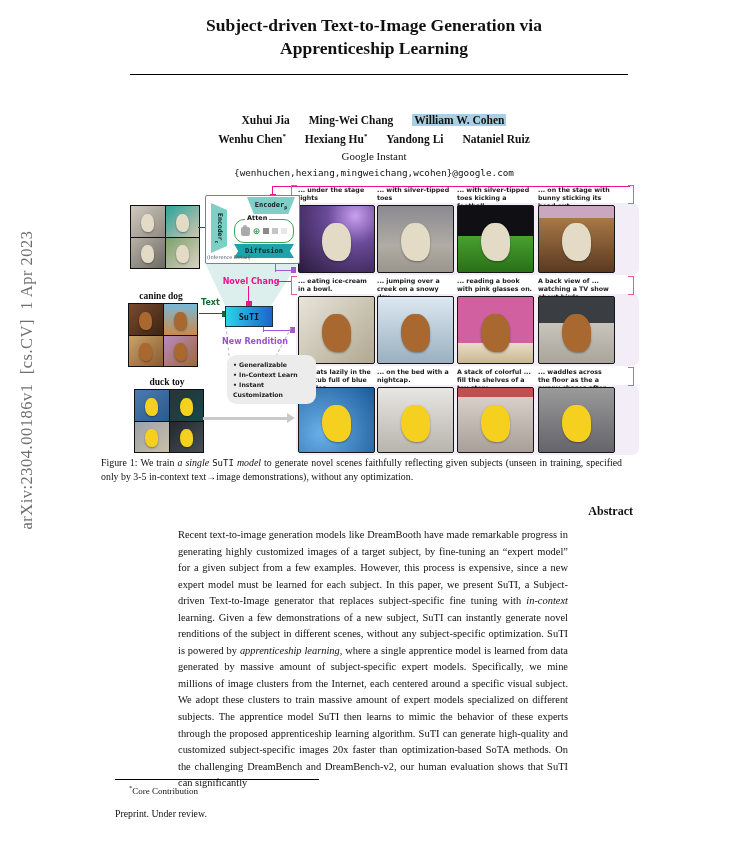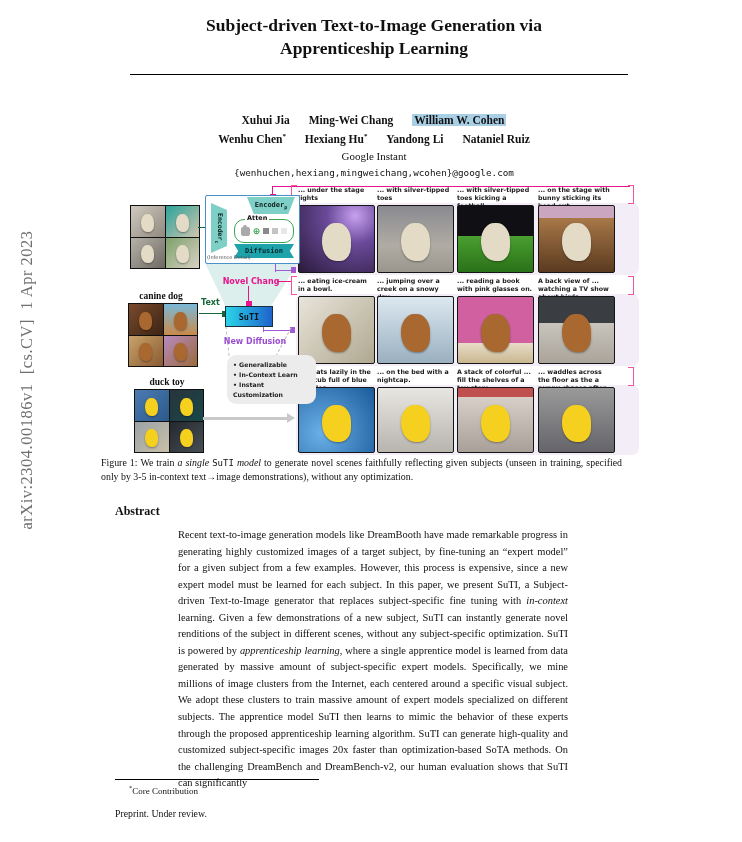--- a/index.html
+++ b/index.html
@@ -134,21 +134,21 @@
   
   .brk{position:absolute;width:5px;height:17px;}
   .brk-l{border:1.6px solid #f0569a;border-right:none;}
   .brk-r{border:1.6px solid #f0569a;border-left:none;}
 
   
   .figcap{position:absolute;left:101px;top:456px;width:521px;font-size:9.9px;
     line-height:13.2px;text-align:justify;}
   .it{font-style:italic;}
   .mono{font-family:"DejaVu Sans Mono",monospace;font-size:9px;}
-  .abs-head{position:absolute;left:115px;top:504px;width:518px;text-align:left;
+  .abs-head{position:absolute;left:115px;top:504px;width:518px;text-align:right;
     font-weight:bold;font-size:12px;}
   .abs-text{position:absolute;left:178px;top:527px;width:390px;font-size:10.45px;
     line-height:16.55px;text-align:justify;}
   .fn-rule{position:absolute;left:115px;top:779px;width:204px;border:none;border-top:1px solid #000;margin:0;}
   .footnote{position:absolute;left:115px;top:784px;width:300px;font-size:9px;padding-left:14px;}
   .footnote sup{font-size:6.5px;}
   .preprint{position:absolute;left:115px;top:808px;font-size:9.8px;}
 </style>
 </head>
 <body>
@@ -241,21 +241,21 @@
   <div class="demo-label">Text</div>
   <div class="hline c-green" style="left:84px;top:128px;width:24px;"></div>
   <div class="ah-r c-green" style="left:107px;top:126px;"></div>
 
   <div class="suti-box">SuTI</div>
 
   <div class="vline c-pur" style="left:148px;top:140px;height:7px;"></div>
   <div class="hline c-pur" style="left:148px;top:145px;width:28px;"></div>
   <div class="ah-r c-pur" style="left:175px;top:142px;"></div>
 
-  <div class="new-rendition">New Diffusion</div>
+  <div class="new-rendition">New Rendition</div>
 
   <div class="dashed" style="left:112px;top:141px;height:30px;transform:rotate(-6deg);"></div>
   <div class="dashed" style="left:168px;top:141px;height:32px;transform:rotate(28deg);"></div>
 
   <div class="bullets-box">
     <div>Generalizable</div>
     <div>In-Context Learn</div>
     <div>Instant Customization</div>
   </div>
 

